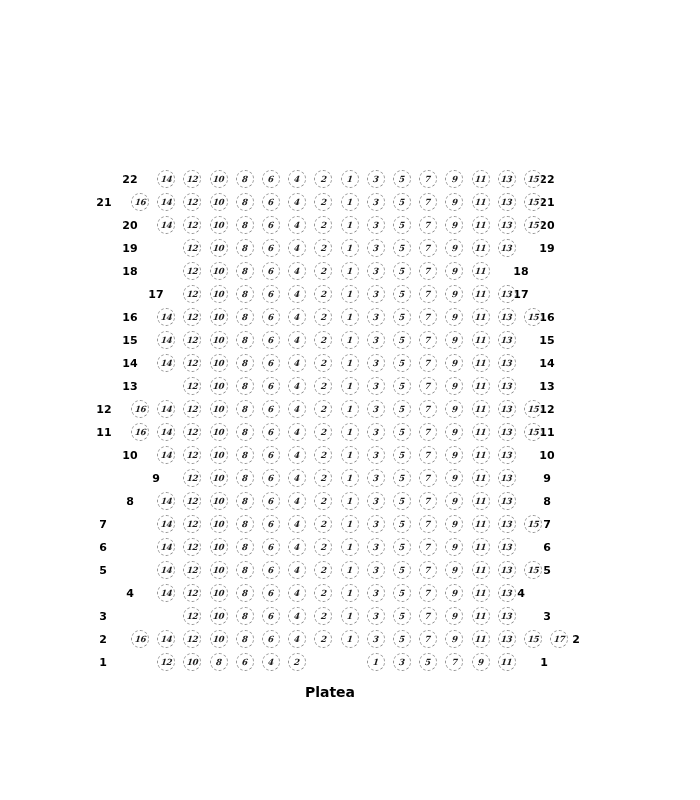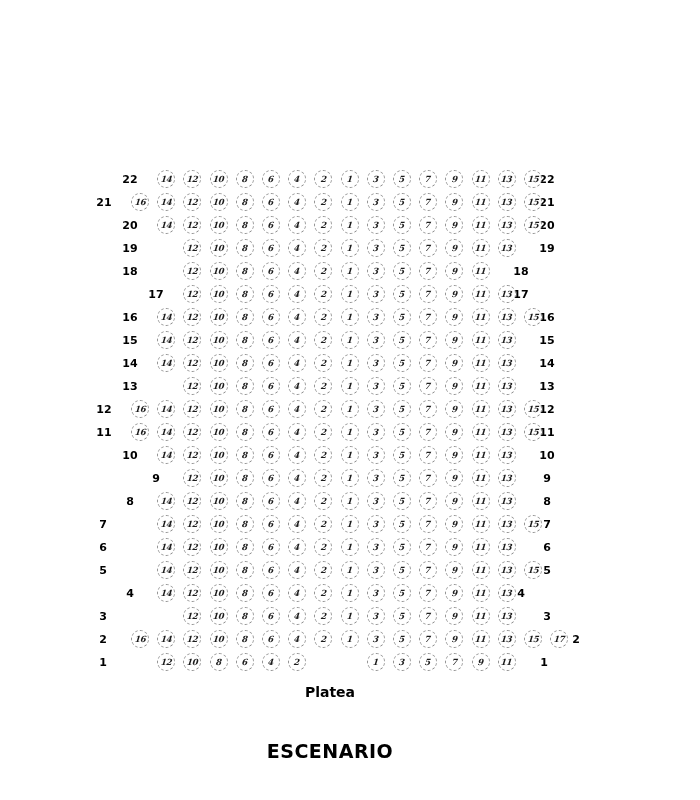--- a/index.html
+++ b/index.html
@@ -1082,14 +1082,13 @@
         </div>
         <div class="seat" style="left: 471.6px; top: 653px; border-color: rgb(143, 143, 143);">
           <span style="color: rgb(28, 28, 28);">9</span>
         </div>
         <div class="seat" style="left: 497.8px; top: 653px; border-color: rgb(143, 143, 143);">
           <span style="color: rgb(28, 28, 28);">11</span>
         </div>
       </div>
     </div>
   <div class="section-label" id="section-label" style="left: 330px; top: 692px;">Platea</div>
-  <div class="stage-label" id="stage-label" style="left: 330px; top: 751px;">ESCENARIO</div>
 </div>
 
 </body></html>

